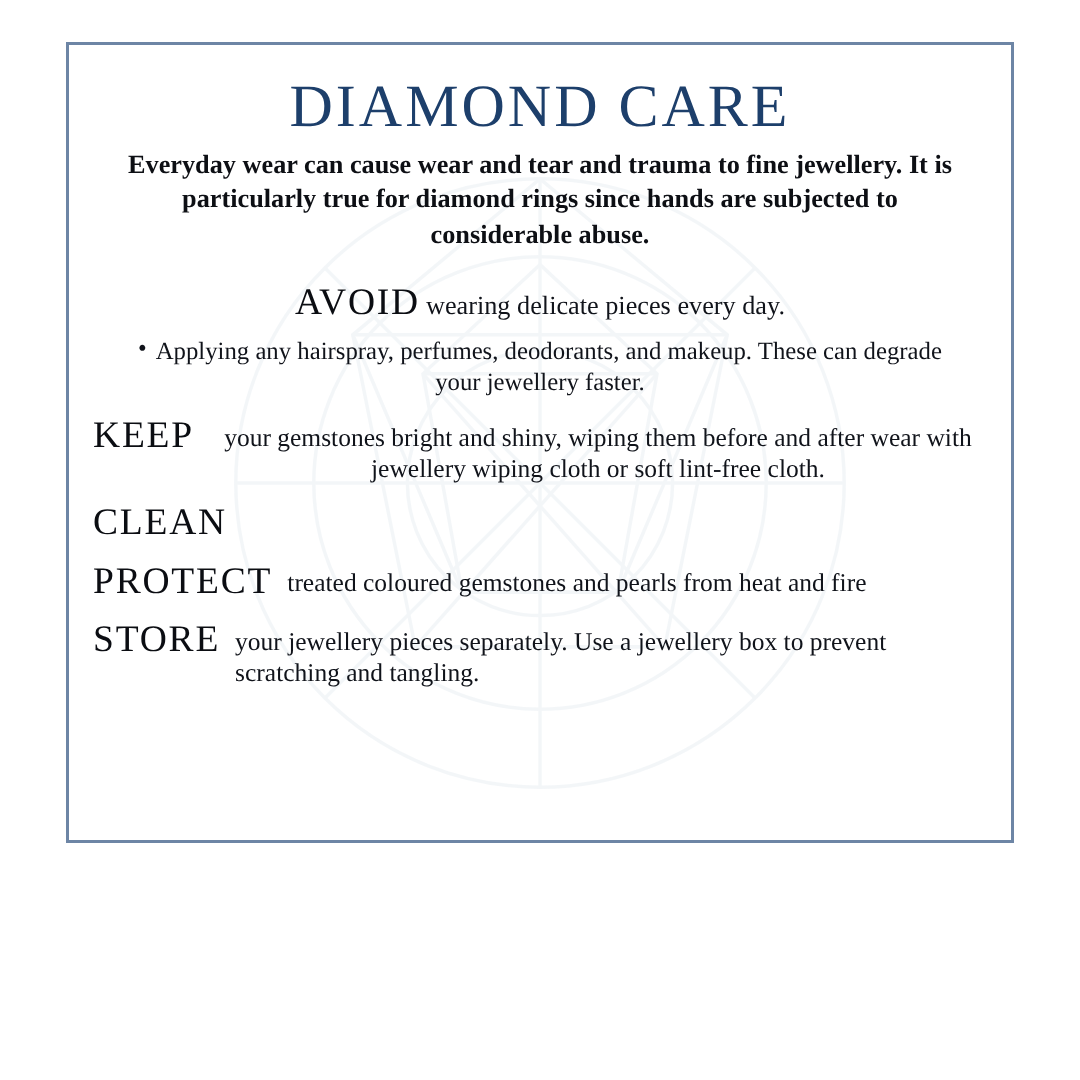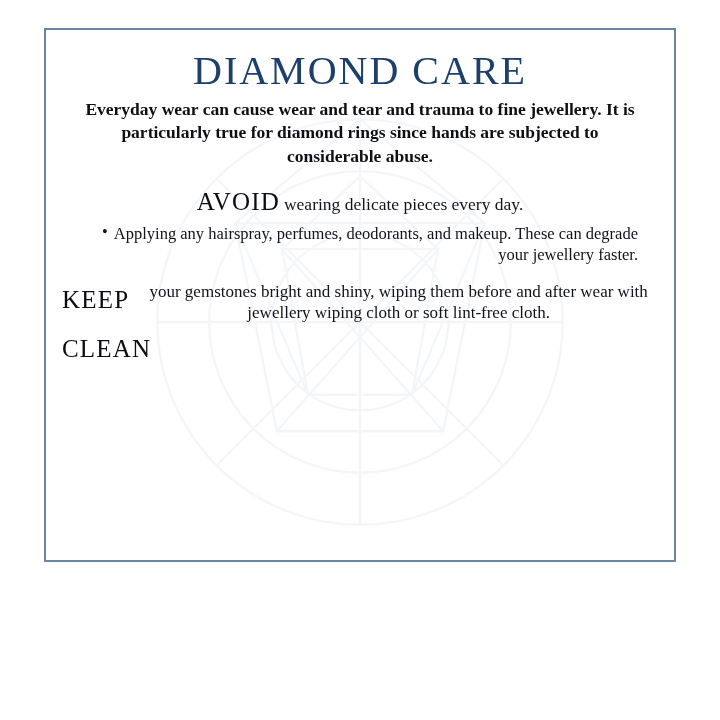--- a/index.html
+++ b/index.html
@@ -83,37 +83,37 @@
     text-align: center;
     margin: 20px 0 2px 0;
     line-height: 1.1;
   }
   .row-center .body {
     font-size: 17.5px;
     vertical-align: baseline;
   }
   .bullets {
     margin: 6px 20px 10px 20px;
-    text-align: right;
+    text-align: center;
     font-size: 16.5px;
     line-height: 1.28;
   }
   .bullet {
     margin: 4px 0 8px 0;
     position: relative;
     padding-left: 0;
   }
   .bullet .dot {
     display: inline-block;
     margin-right: 6px;
     vertical-align: 2px;
   }
   .sec {
     display: flex;
-    align-items: center;
+    align-items: flex-start;
     margin: 10px 0 0 0;
     gap: 10px;
   }
   .sec .lead {
     flex: 0 0 auto;
     padding-top: 1px;
   }
   .sec .body {
     flex: 1 1 auto;
     font-size: 17px;
@@ -172,16 +172,24 @@
     <div class="sec keep">
       <span class="lead">KEEP</span>
       <span class="body">your gemstones bright and shiny, wiping them before and after wear with jewellery wiping cloth or soft lint-free cloth.</span>
     </div>
 
     <div class="sec">
       <span class="lead">CLEAN</span>
     </div>
 
 
+    <div class="sec">
+      <span class="lead">PROTECT</span>
+      <span class="body">treated coloured gemstones and pearls from heat and fire</span>
+    </div>
 
+    <div class="sec">
+      <span class="lead">STORE</span>
+      <span class="body">your jewellery pieces separately. Use a jewellery box to prevent scratching and tangling.</span>
+    </div>
 
   </div>
 </div>
 
 </body></html>

